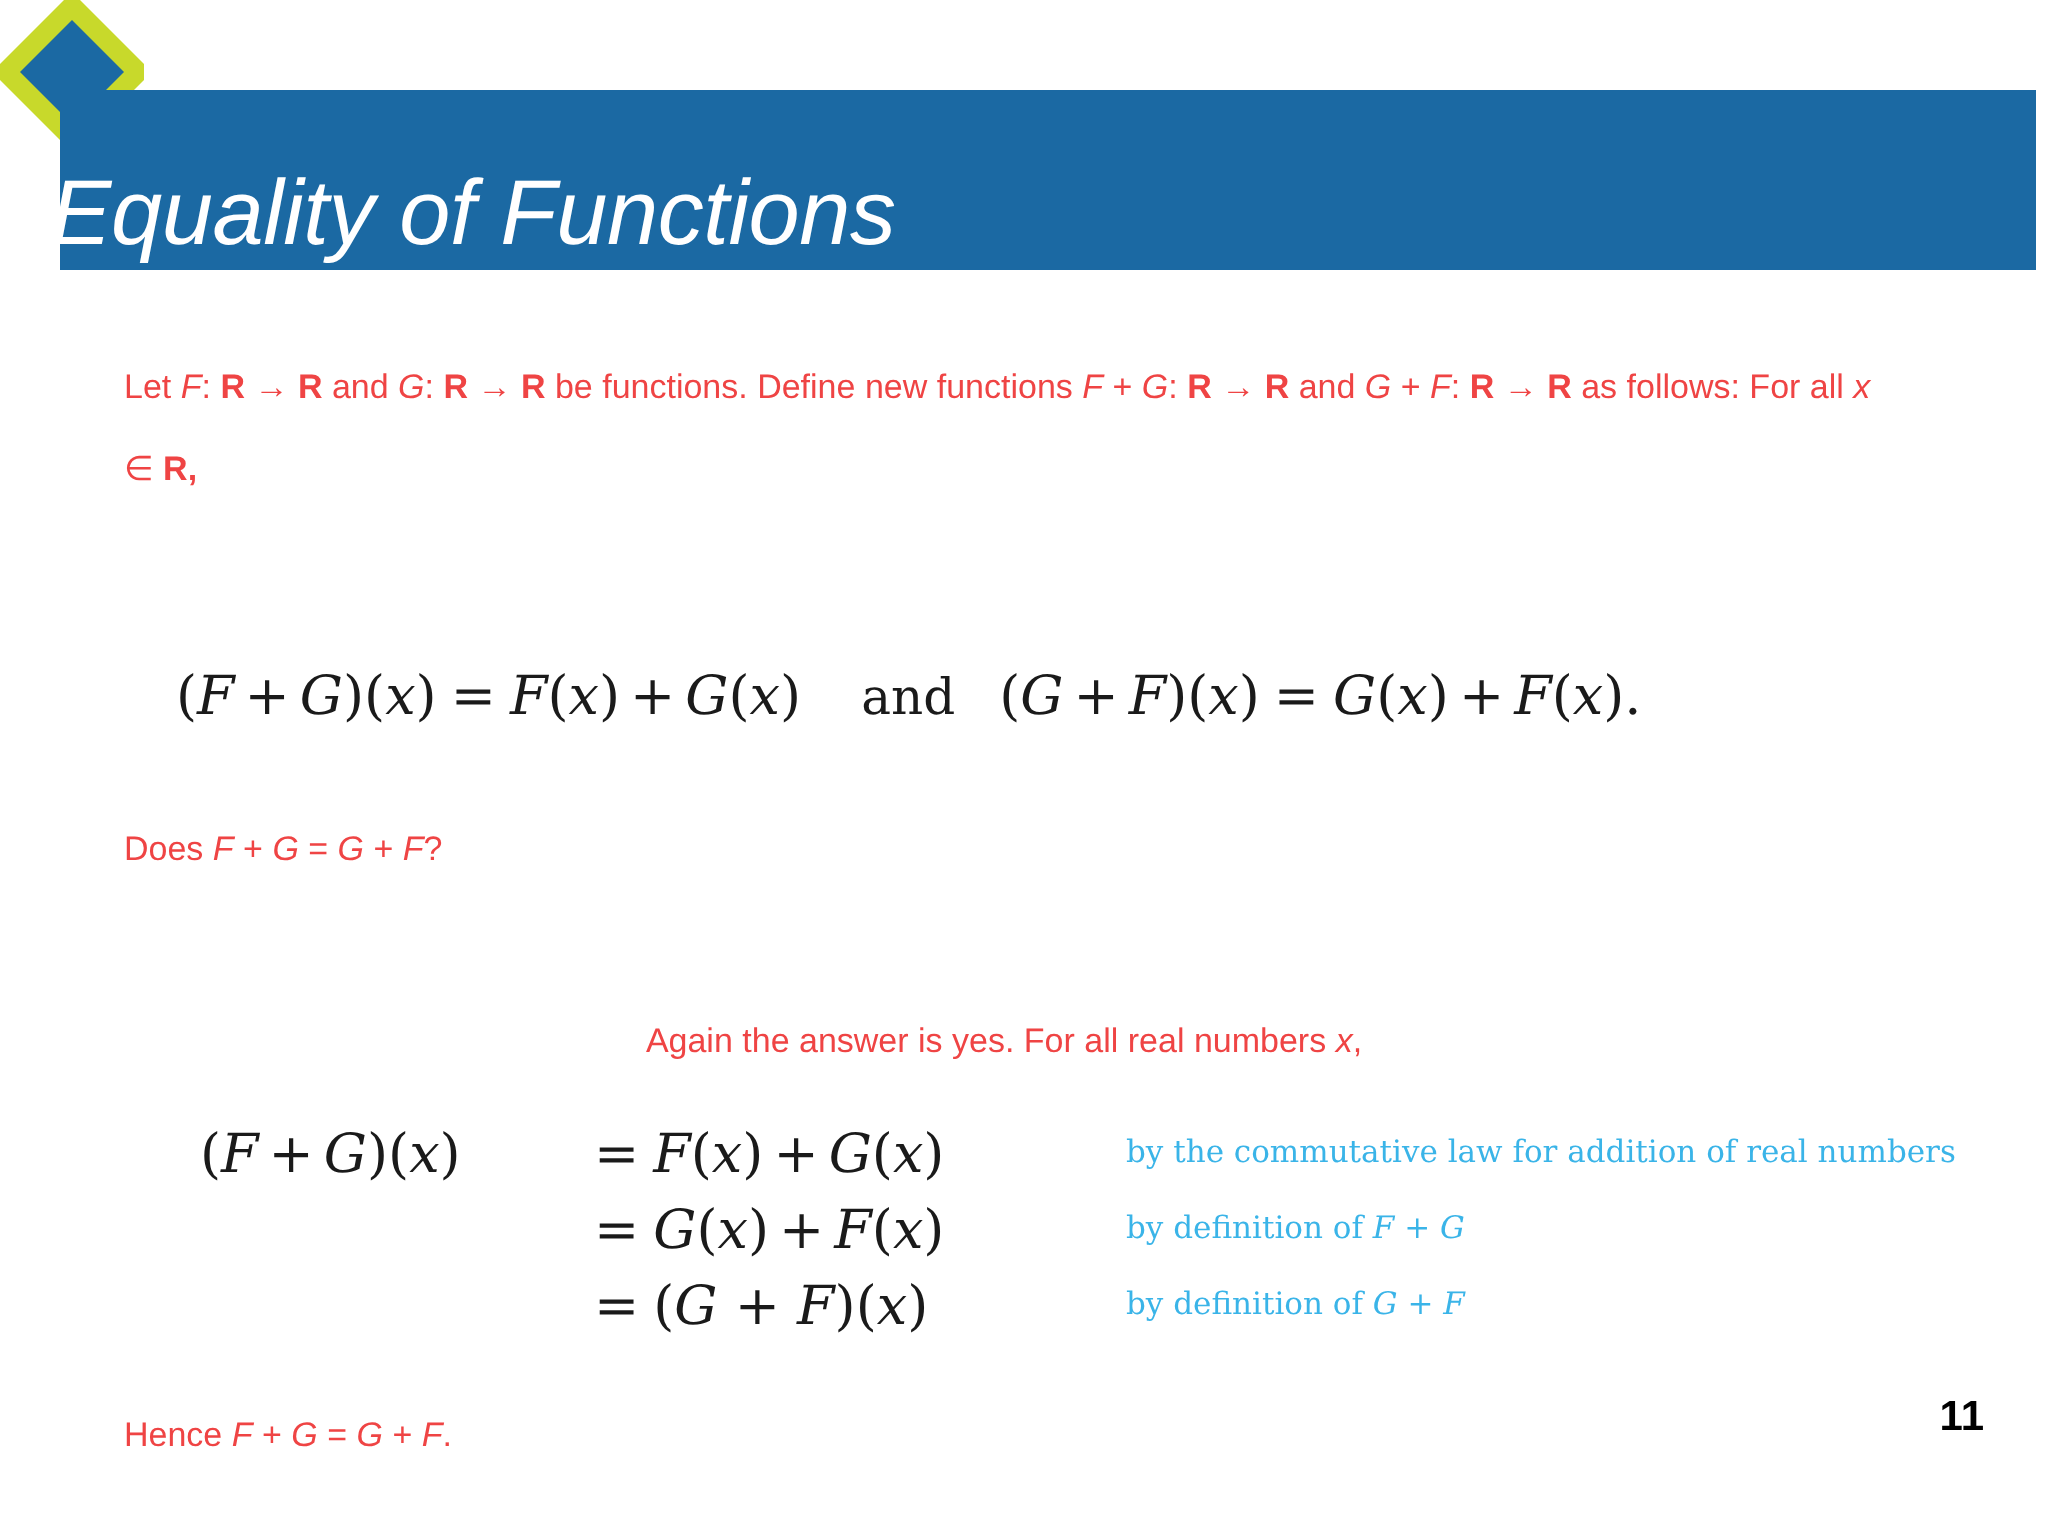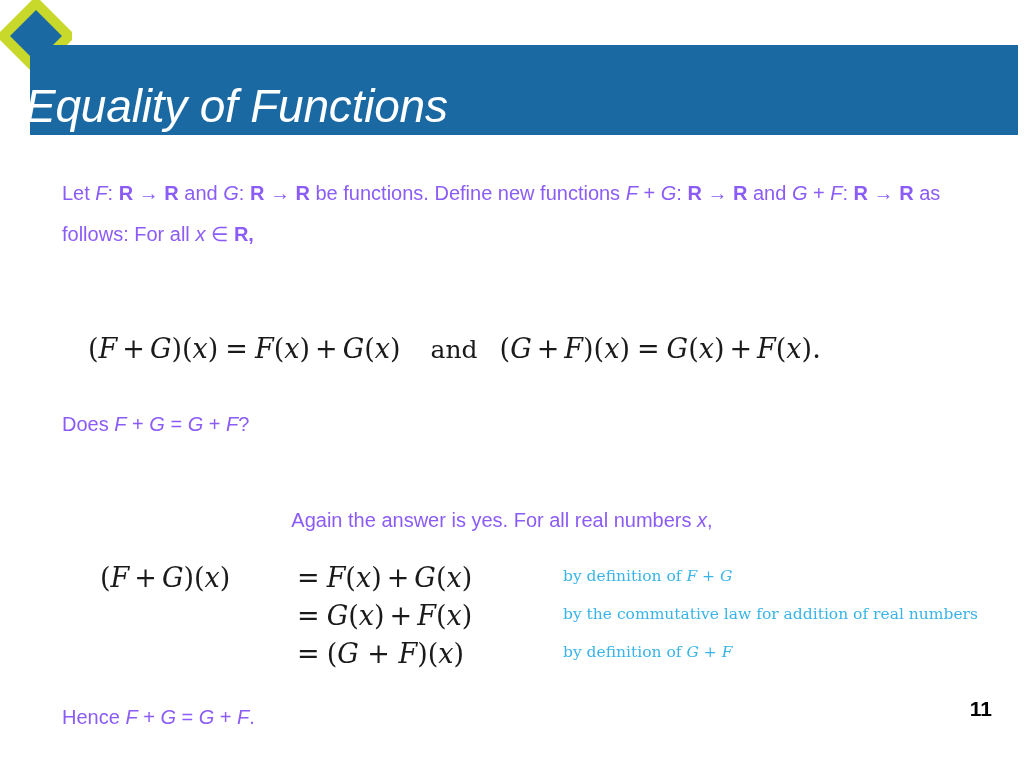--- a/index.html
+++ b/index.html
@@ -49,23 +49,23 @@
     position: absolute;
     left: 0px;
     top: 0px;
     width: 72px;
     height: 72px;
   }
 
   
   .para {
     position: absolute;
-    font-size: 20px;
+    font-size: 17px;
     line-height: 41px;
-    color: #8b5cf6;
+    color: #ef4444;
     white-space: normal;
   }
   .i { font-style: italic; }
   .b { font-weight: bold; }
 
   #para-definition {
     left: 62px;
     top: 173px;
     width: 880px;
   }
@@ -218,22 +218,22 @@
 
   <div class="deriv-line math">
     <span class="deriv-lhs"></span>
       <span class="eq">=</span>
       <span class="deriv-rhs"><span>(</span><span class="v">G</span><span> + </span><span class="v">F</span><span>)(</span><span class="v">x</span><span>)</span></span>
   </div>
 
 </div>
 
 <div id="reasons">
+  <div class="reason"><span>by the commutative law for addition of real numbers</span><span class="v"></span><span></span><span class="v"></span></div>
   <div class="reason"><span>by definition of </span><span class="v">F</span><span> + </span><span class="v">G</span></div>
-  <div class="reason"><span>by the commutative law for addition of real numbers</span><span class="v"></span><span></span><span class="v"></span></div>
   <div class="reason"><span>by definition of </span><span class="v">G</span><span> + </span><span class="v">F</span></div>
 </div>
 
 <div class="para" id="para-hence">
   <span>Hence </span><span class="i">F</span><span> + </span><span class="i">G</span><span> = </span><span class="i">G</span><span> + </span><span class="i">F</span><span>.</span>
 </div>
 
 <div id="page-number">11</div>
 
 </body></html>

